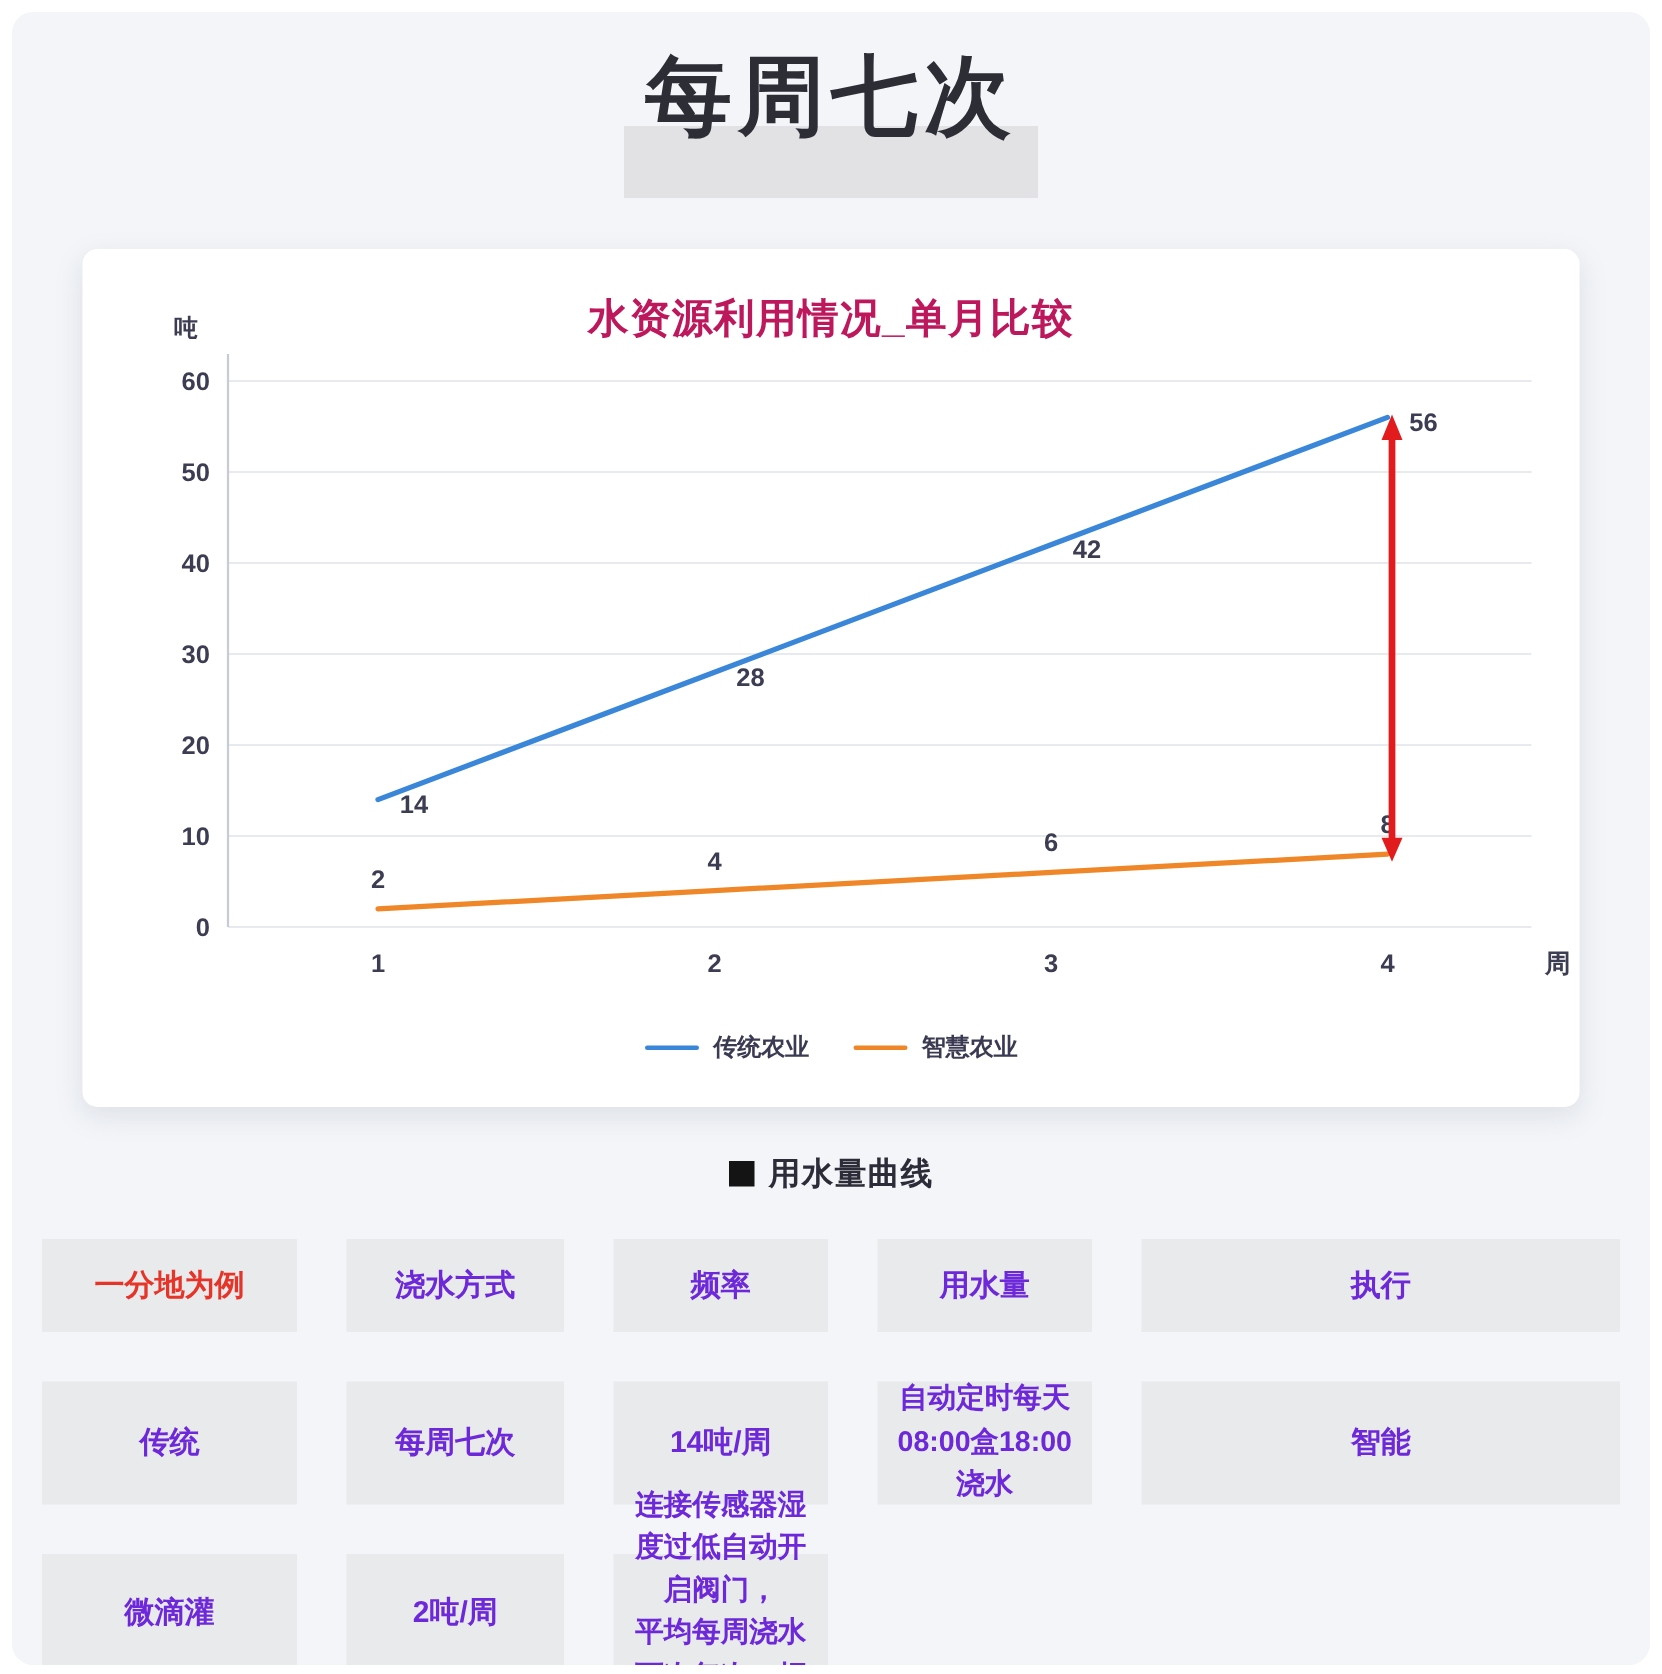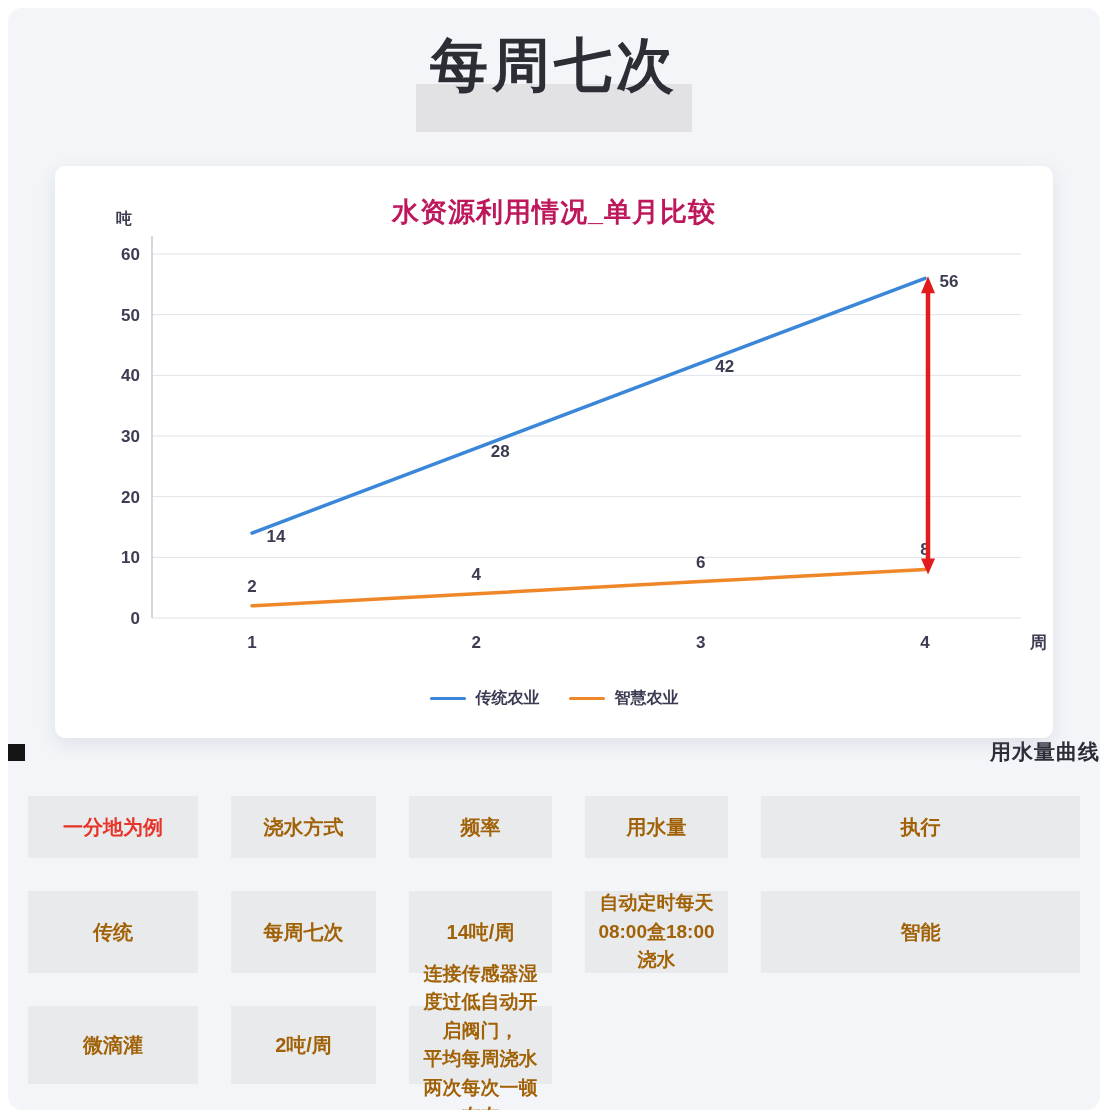--- a/index.html
+++ b/index.html
@@ -22,30 +22,30 @@
   .chart-title { position:absolute; top:28px; left:0; right:0; text-align:center;
                  font-size:27px; font-weight:700; color:#be185d; letter-spacing:1px; }
   #chart-svg { position:absolute; left:0; top:0; }
   .legend { position:absolute; left:0; right:0; top:522px; display:flex;
             justify-content:center; align-items:center; gap:29px; }
   .legend-item { display:flex; align-items:center; gap:10px; }
   .legend-line { width:36px; height:3px; border-radius:2px; }
   .legend-label { font-size:16px; font-weight:700; color:#3a3a52; }
 
   
-  .caption { display:flex; justify-content:space-between; align-items:center; gap:10px; }
+  .caption { margin-top:30px; display:flex; justify-content:center; align-items:center; gap:10px; }
   .caption-sq { width:17px; height:17px; background:#141414; display:inline-block; }
   .caption-label { font-size:21px; font-weight:700; color:#2c2c38; letter-spacing:1px; }
 
   
   .table-grid { width:1052px; margin:30px auto 0; display:grid;
                 grid-template-columns:170px 145px 143px 143px 1fr;
                 grid-template-rows:62px 82px 78px; column-gap:6px; row-gap:5px;gap:33px; }
   .cell { background:#e9eaec; display:flex; align-items:center; justify-content:center;
-          text-align:center; font-size:20px; font-weight:700; color:#a16207;
+          text-align:center; font-size:20px; font-weight:700; color:#6d28d9;
           padding:4px 10px; white-space:pre-line; line-height:1.5; }
   .cell.red { color:#e63429; }
   .cell.exec { font-size:19px; }
 </style>
 </head>
 <body>
 
 <div class="page">
 
   <div class="title-row">

